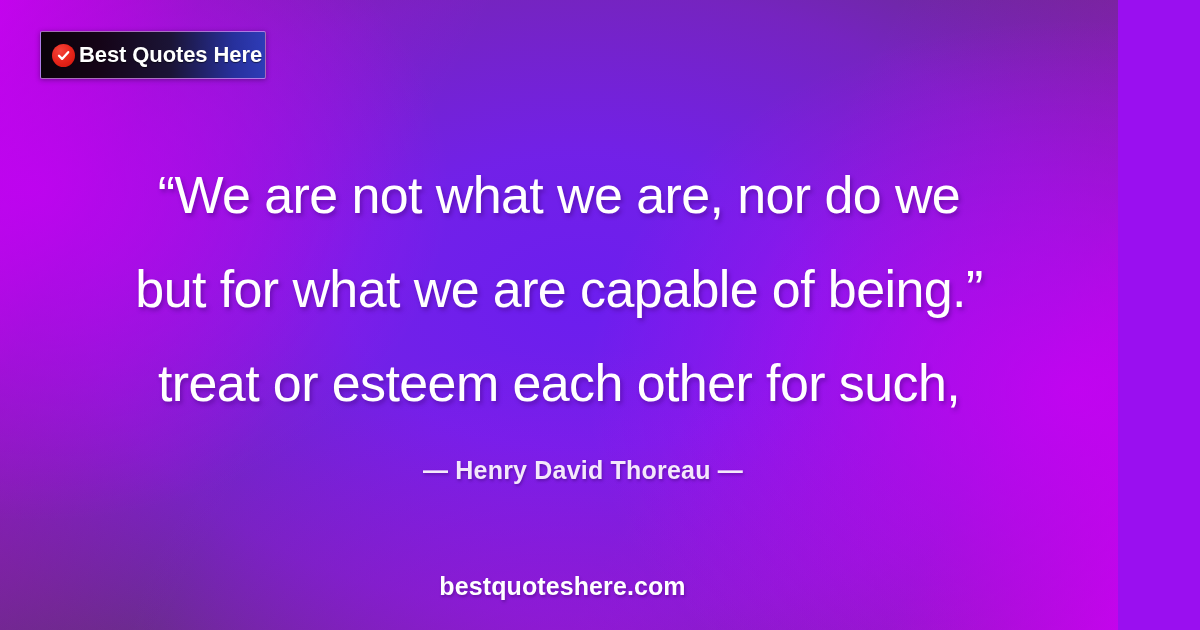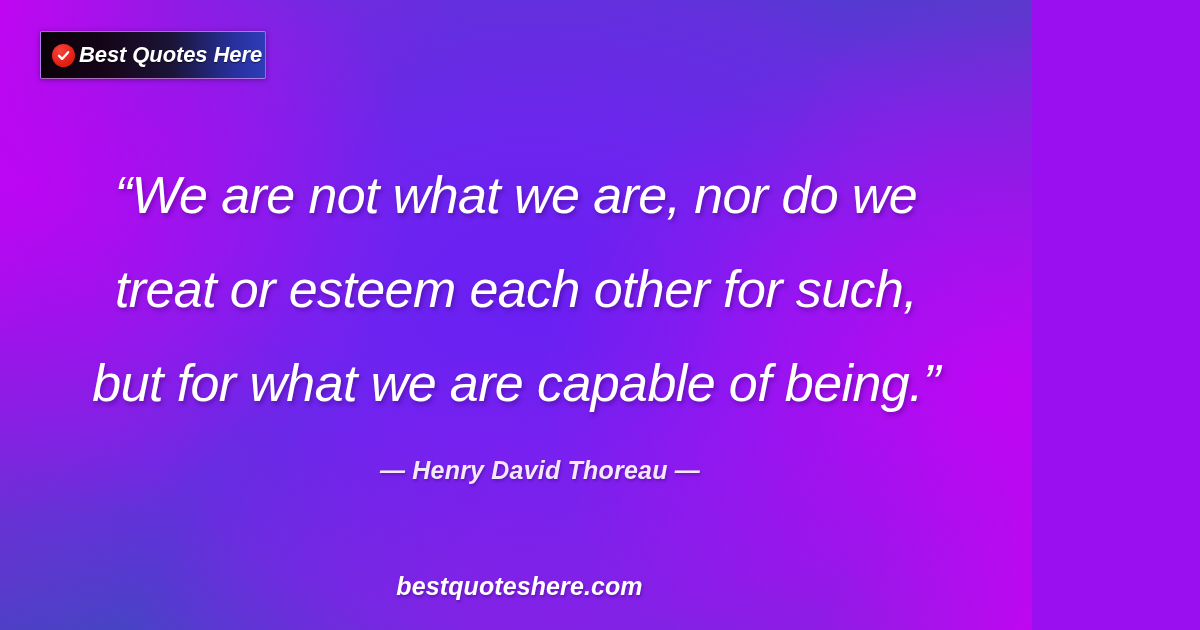--- a/index.html
+++ b/index.html
@@ -10,26 +10,25 @@
     overflow: hidden;
   }
 
   body {
     font-family: "Liberation Sans", sans-serif;
     background: #9a0ff0;
   }
 
   .poster {
     position: relative;
-    width: 1032px;
+    width: 1118px;
     height: 630px;
     overflow: hidden;
     
-    background-color: #0369a1;
-    font-style: italic;
+    background-color: #404040;
   }
 
   
   .bg-layer-a {
     position: absolute;
     inset: 0;
     background:
       radial-gradient(115% 130% at 52% 48%,
         rgba(110, 28, 246, 0.96) 0%,
         rgba(118, 30, 246, 0.92) 18%,
@@ -166,21 +165,21 @@
     <span class="check-icon">
       <svg width="15" height="15" viewBox="0 0 15 15" aria-hidden="true">
         <path d="M3 7.8 L6.1 10.9 L12.2 4.2" fill="none" stroke="#ffffff" stroke-width="2.3" stroke-linecap="round" stroke-linejoin="round"></path>
       </svg>
     </span>
     <span class="brand-text">Best Quotes Here</span>
   </div>
 
   <div class="quote-block">
     <div class="quote-line">“We are not what we are, nor do we</div>
+    <div class="quote-line">but for what we are capable of being.”</div>
     <div class="quote-line">treat or esteem each other for such,</div>
-    <div class="quote-line">but for what we are capable of being.”</div>
   </div>
 
   <div class="attribution">— Henry David Thoreau —</div>
 
   <div class="site-footer">bestquoteshere.com</div>
 
 </div>
 
 </body></html>

